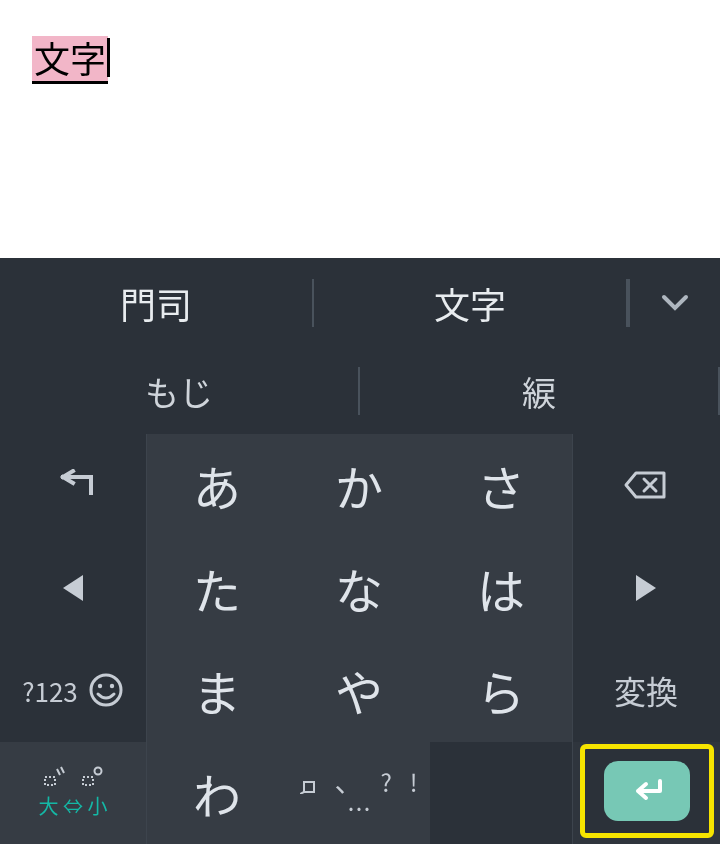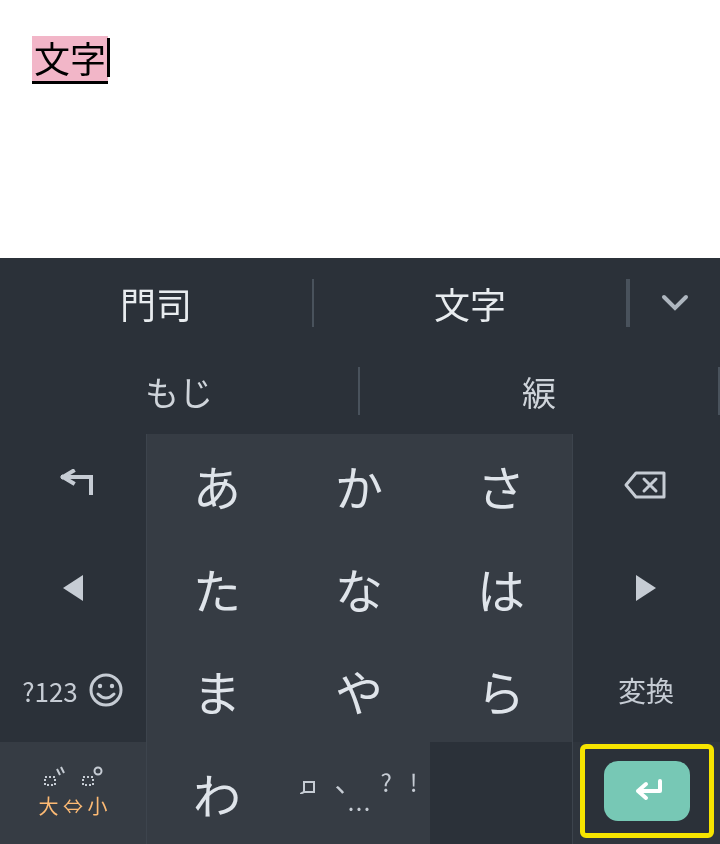--- a/index.html
+++ b/index.html
@@ -60,21 +60,21 @@
     width:86px; height:60px; border-radius:14px; background:#77c8b5;
     display:flex; align-items:center; justify-content:center;
   }
   .punct-key {
     display:flex; flex-direction:column; align-items:center; justify-content:center;
     font-size:24px; color:#c6ccd4; line-height:1;
   }
   .punct-row { display:flex; gap:18px; align-items:flex-end; }
   .daku-key { display:flex; flex-direction:column; align-items:center; justify-content:center; gap:4px; }
   .daku-top { display:flex; gap:16px; font-size:20px; color:#c6ccd4; }
-  .daku-bottom { font-size:20px; color:#fdba74; }
+  .daku-bottom { font-size:20px; color:#14b8a6; }
 </style>
 </head>
 <body>
 
 <div class="text-area">
   <span class="composing">文字</span>
 </div>
 
 <div class="keyboard">
 
@@ -132,21 +132,21 @@
           <circle cx="18" cy="18" r="15" stroke="#c6ccd4" stroke-width="3" fill="none"></circle>
           <circle cx="12" cy="14" r="2.2" fill="#c6ccd4"></circle>
           <circle cx="24" cy="14" r="2.2" fill="#c6ccd4"></circle>
           <path d="M10 22 Q18 30 26 22" stroke="#c6ccd4" stroke-width="3" fill="none" stroke-linecap="round"></path>
         </svg>
       </div>
     </div>
     <div class="key main">ま</div>
     <div class="key main">や</div>
     <div class="key main">ら</div>
-    <div class="key func" style="font-size:28px;">変換</div>
+    <div class="key func" style="font-size:32px;">変換</div>
 
     <div class="key main daku-key">
       <div class="daku-top">
         <svg width="22" height="22" viewBox="0 0 22 22">
           <rect x="2" y="12" width="10" height="8" stroke="#c6ccd4" stroke-width="2" fill="none" stroke-dasharray="2 2"></rect>
           <path d="M14 4 L17 10 M18 2 L21 8" stroke="#c6ccd4" stroke-width="2" fill="none"></path>
         </svg>
         <svg width="22" height="22" viewBox="0 0 22 22">
           <rect x="2" y="12" width="10" height="8" stroke="#c6ccd4" stroke-width="2" fill="none" stroke-dasharray="2 2"></rect>
           <circle cx="17" cy="6" r="3.5" stroke="#c6ccd4" stroke-width="2" fill="none"></circle>

